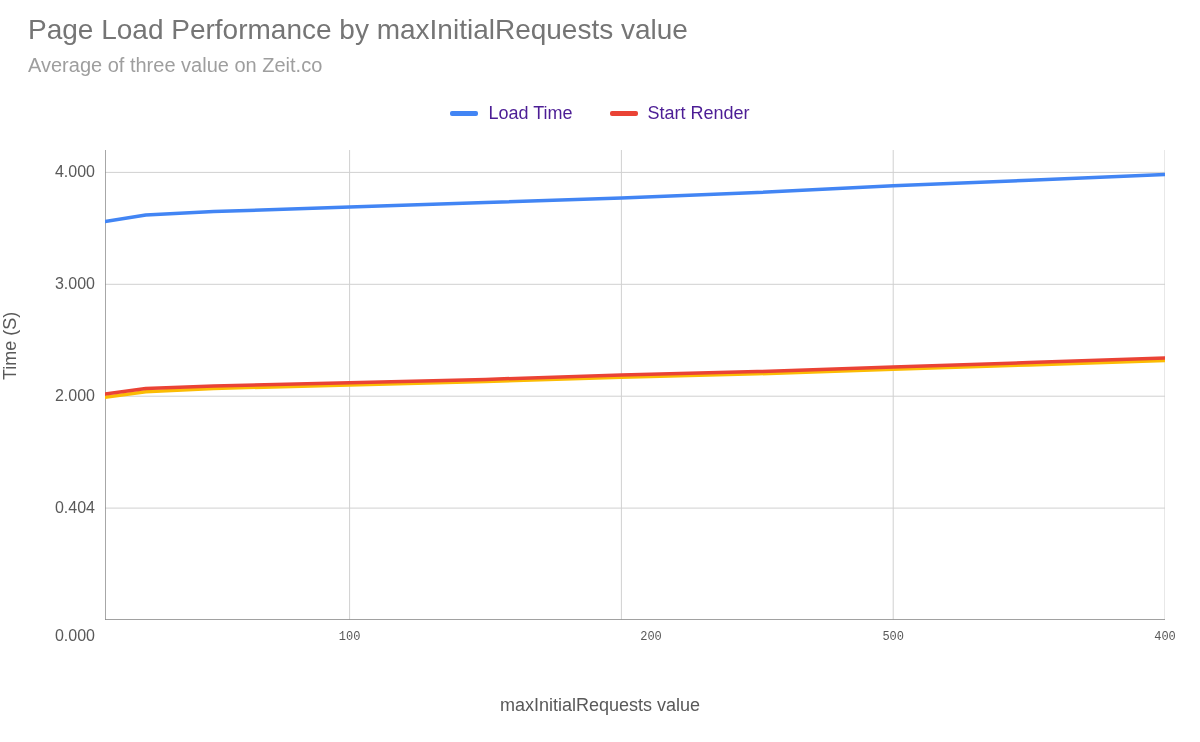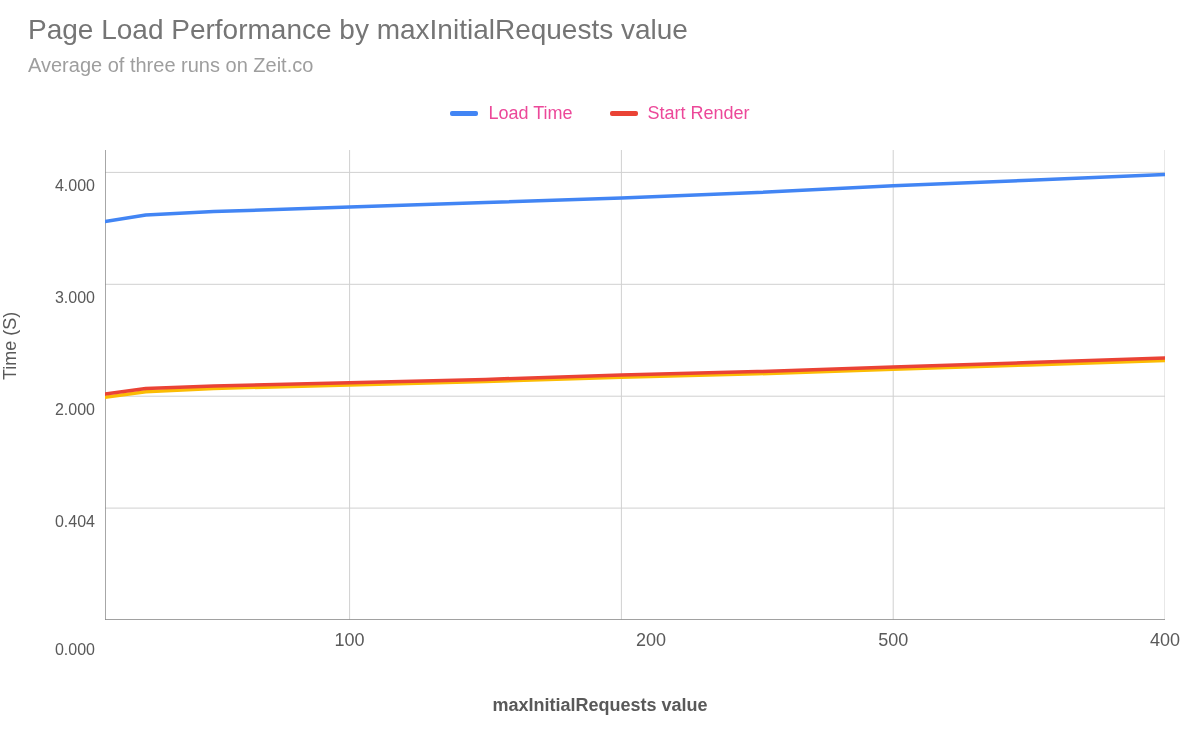--- a/index.html
+++ b/index.html
@@ -30,21 +30,21 @@
     font-size: 20px;
     color: #9e9e9e;
   }
   .legend {
     position: absolute;
     top: 100px;
     left: 0;
     width: 1200px;
     text-align: center;
     font-size: 18px;
-    color: #ec4899;
+    color: #4c1d95;
   }
   .legend-item {
     display: inline-flex;
     align-items: center;
     margin: 0 16px;
   }
   .legend-swatch {
     display: inline-block;
     width: 28px;
     height: 5px;
@@ -68,38 +68,37 @@
     color: #595959;
   }
   .xlabel {
     position: absolute;
     left: 0;
     width: 1200px;
     top: 695px;
     text-align: center;
     font-size: 18px;
     color: #595959;
-    font-weight: bold;
   }
   .ytick-label {
     position: absolute;
     right: 1105px;
     width: 70px;
     text-align: right;
     font-size: 16px;
     color: #595959;
     transform: translateY(-50%);
-    margin-top: 14px;
   }
   .xtick-label {
     position: absolute;
     top: 630px;
-    font-size: 18px;
+    font-size: 12px;
     color: #595959;
     transform: translateX(-50%);
+    font-family: Liberation Mono, monospace;
   }
   svg line.grid {
     stroke: #d0d0d0;
     stroke-width: 1;
   }
   svg line.axis {
     stroke: #8a8a8a;
     stroke-width: 1.5;
   }
   svg polyline.series {
@@ -108,21 +107,21 @@
     stroke-linejoin: round;
     stroke-linecap: round;
   }
 </style>
 </head>
 <body>
 
 <div class="chart-wrap">
 
   <div class="title">Page Load Performance by maxInitialRequests value</div>
-  <div class="subtitle">Average of three runs on Zeit.co</div>
+  <div class="subtitle">Average of three value on Zeit.co</div>
 
   <div class="legend">
     <span class="legend-item">
       <span class="legend-swatch" style="background:#4285f4"></span>
       <span>Load Time</span>
     </span>
     <span class="legend-item">
       <span class="legend-swatch" style="background:#ea4335"></span>
       <span>Start Render</span>
     </span>

